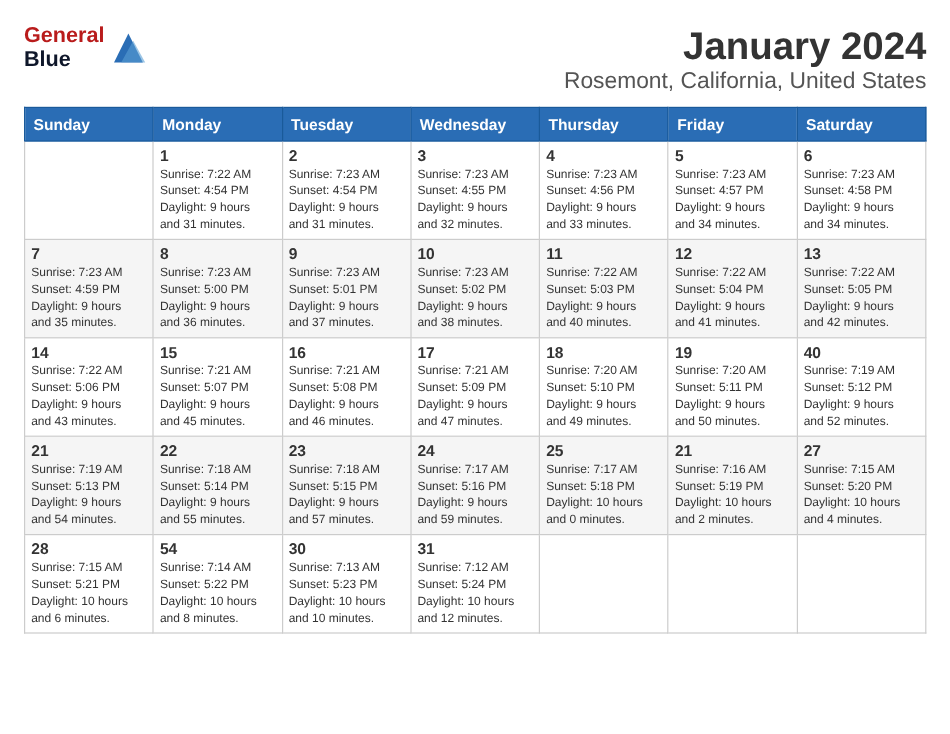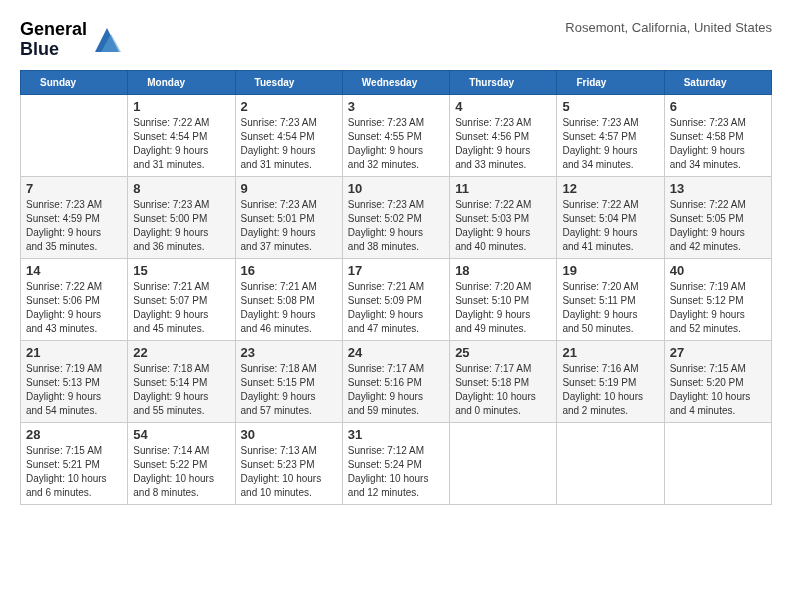--- a/index.html
+++ b/index.html
@@ -21,55 +21,55 @@
       align-items: center;
     }
     .logo-text {
       display: flex;
       flex-direction: column;
       line-height: 1.1;
     }
     .logo-general {
       font-size: 18px;
       font-weight: bold;
-      color: #000000;
+      color: #b91c1c;
     }
     .logo-blue {
       font-size: 18px;
       font-weight: bold;
       color: #0f172a;
     }
     .logo-icon {
       width: 32px;
       height: 32px;
       margin-left: 4px;
     }
     .title-block {
       text-align: right;
     }
     .month-year {
       font-size: 32px;
       font-weight: bold;
       color: #333;
     }
     .location {
-      font-size: 13px;
+      font-size: 19px;
       color: #555;
     }
     .calendar {
       width: 100%;
       border-collapse: collapse;
       border: 1px solid #ccc;
     }
     .calendar th {
       background-color: #2a6db5;
       color: #fff;
-      padding: 6px 19px;
+      padding: 6px 7px;
       text-align: left;
-      font-size: 10px;
+      font-size: 13px;
       border: 1px solid #1a5a9a;
     }
     .calendar td {
       vertical-align: top;
       border: 1px solid #ccc;
       padding: 4px 5px;
       min-height: 80px;
       width: 106px;
       background: #fff;
     }
@@ -100,20 +100,21 @@
     <div class="logo-text">
       <span class="logo-general">General</span>
       <span class="logo-blue">Blue</span>
     </div>
     <svg class="logo-icon" viewBox="0 0 32 32">
       <polygon points="16,4 28,28 4,28" fill="#2a6db5"></polygon>
       <polygon points="20,10 30,28 10,28" fill="#5a9fd4" opacity="0.6"></polygon>
     </svg>
   </div>
   <div class="title-block">
+    <div class="month-year">January 2024</div>
     <div class="location">Rosemont, California, United States</div>
   </div>
 </div>
 
 <table class="calendar">
   <thead>
     <tr>
     <th>Sunday</th>
         <th>Monday</th>
         <th>Tuesday</th>

